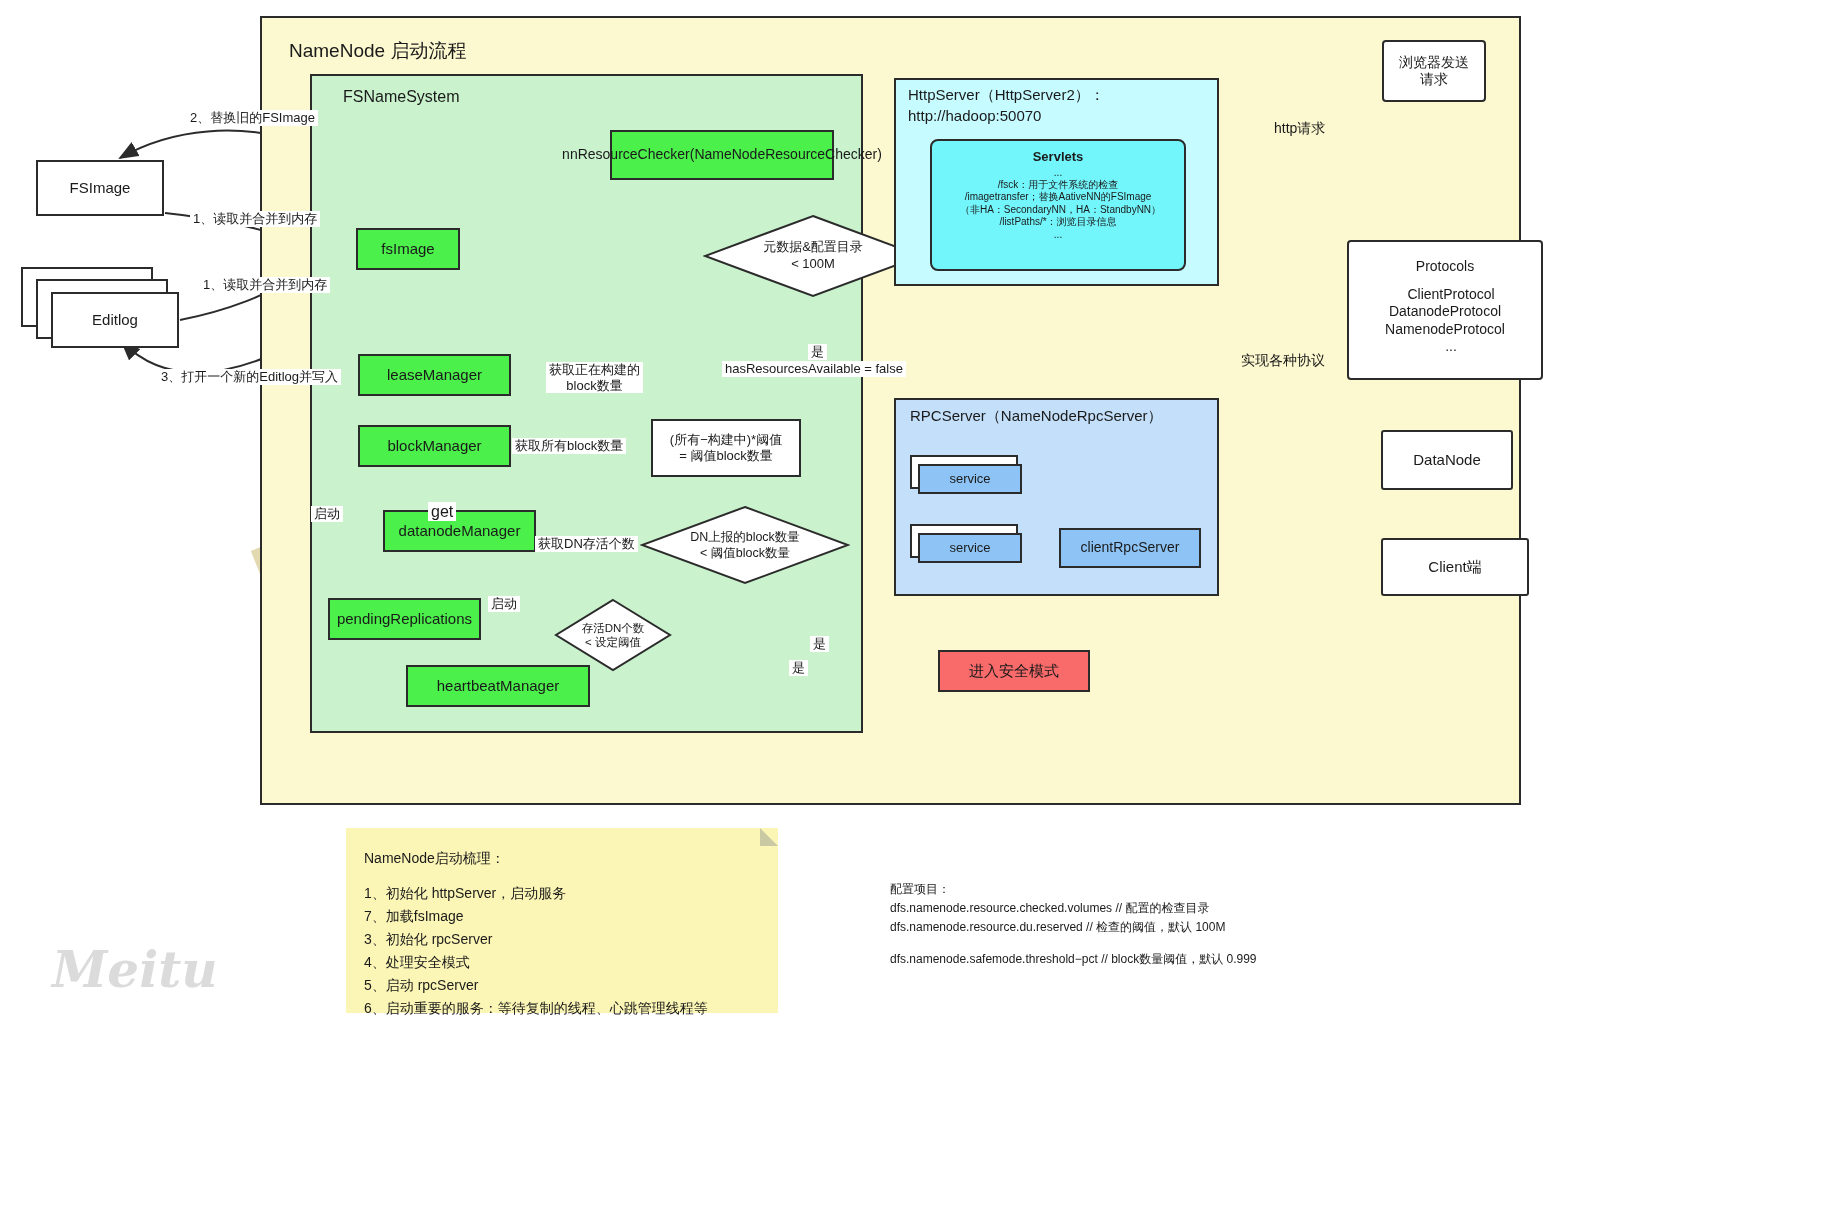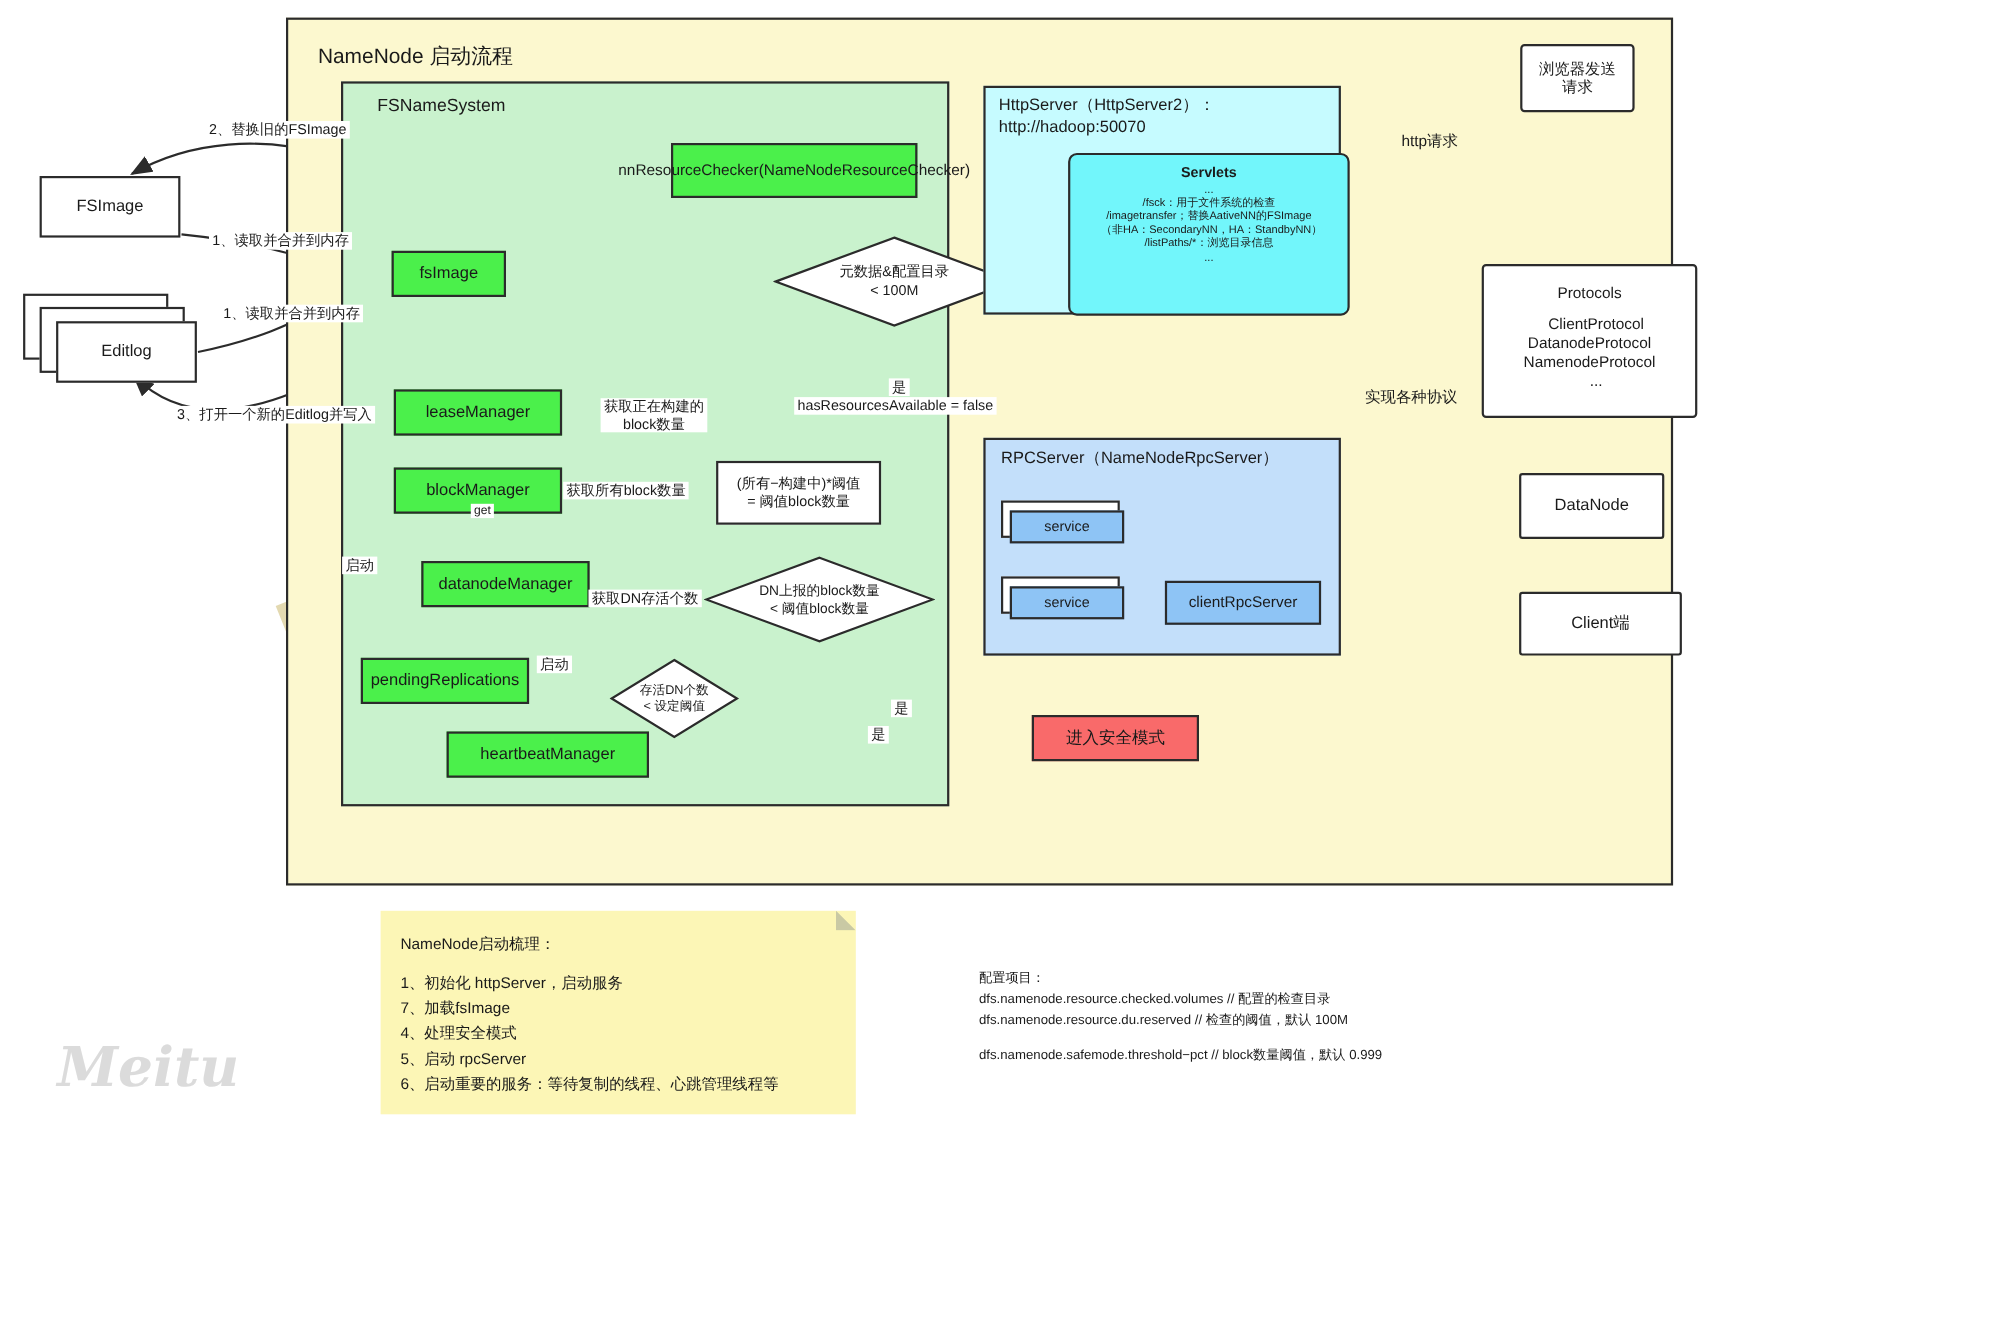--- a/index.html
+++ b/index.html
@@ -149,21 +149,21 @@
   <div class="abs" style="left:0;top:0;width:118px;height:74px;display:flex;flex-direction:column;align-items:center;justify-content:center;font-size:11.5px;line-height:1.25;">
     <span>存活DN个数</span>
     <span>&lt; 设定阈值</span>
   </div>
 </div>
 
 <div class="abs box cyan-wrap" style="left:894px;top:78px;width:325px;height:208px;display:block;"></div>
 <div class="ttl" style="left:908px;top:86px;font-size:15px;">HttpServer（HttpServer2）：</div>
 <div class="ttl" style="left:908px;top:107px;font-size:15px;">http://hadoop:50070</div>
 
-<div class="abs box cyan-inner" style="left:971px;top:139px;width:256px;height:148px;display:block;padding:8px 10px;">
+<div class="abs box cyan-inner" style="left:930px;top:139px;width:256px;height:132px;display:block;padding:8px 10px;">
   <div style="font-size:13px;font-weight:bold;margin-bottom:2px;">Servlets</div>
   <div style="font-size:10px;line-height:1.15;">...</div>
   <div style="font-size:10px;line-height:1.25;">/fsck：用于文件系统的检查</div>
   <div style="font-size:10px;line-height:1.25;">/imagetransfer；替换AativeNN的FSImage</div>
   <div style="font-size:10px;line-height:1.25;padding-left:5px;">（非HA：SecondaryNN，HA：StandbyNN）</div>
   <div style="font-size:10px;line-height:1.25;">/listPaths/*：浏览目录信息</div>
   <div style="font-size:10px;line-height:1.15;">...</div>
 </div>
 
 <div class="abs box blue-wrap" style="left:894px;top:398px;width:325px;height:198px;display:block;"></div>
@@ -222,36 +222,37 @@
 <div class="lbl-free" style="left:190px;top:211px;font-size:13px;">1、读取并合并到内存</div>
 <div class="lbl-free" style="left:200px;top:277px;font-size:13px;">1、读取并合并到内存</div>
 <div class="lbl-free" style="left:158px;top:369px;font-size:13px;">3、打开一个新的Editlog并写入</div>
 
 <div class="lbl-free" style="left:546px;top:362px;font-size:13px;">
   <div>获取正在构建的</div>
   <div>block数量</div>
 </div>
 <div class="lbl-free" style="left:512px;top:438px;font-size:13px;">获取所有block数量</div>
 <div class="lbl-free" style="left:535px;top:536px;font-size:13px;">获取DN存活个数</div>
-<div class="lbl-free" style="left:428px;top:458px;font-size:11px;">get</div>
+<div class="lbl-free" style="left:428px;top:502px;font-size:16px;">get</div>
 <div class="lbl-free" style="left:311px;top:506px;font-size:13px;">启动</div>
 <div class="lbl-free" style="left:488px;top:596px;font-size:13px;">启动</div>
 
 <div class="lbl-free" style="left:808px;top:344px;font-size:13px;">是</div>
 <div class="lbl-free" style="left:722px;top:361px;font-size:13px;">hasResourcesAvailable = false</div>
 <div class="lbl-free" style="left:810px;top:636px;font-size:13px;">是</div>
 <div class="lbl-free" style="left:789px;top:660px;font-size:13px;">是</div>
 
 <div class="lbl-free" style="left:1271px;top:120px;font-size:14px;background:transparent;">http请求</div>
 <div class="lbl-free" style="left:1238px;top:352px;font-size:14px;background:transparent;">实现各种协议</div>
 
 <div class="abs note-yellow" style="left:346px;top:828px;width:432px;height:185px;padding:22px 18px;">
   <div style="font-size:14px;margin-bottom:14px;">NameNode启动梳理：</div>
   <div style="font-size:14px;line-height:1.65;">1、初始化 httpServer，启动服务</div>
   <div style="font-size:14px;line-height:1.65;">7、加载fsImage</div>
+  <div style="font-size:14px;line-height:1.65;">3、初始化 rpcServer</div>
   <div style="font-size:14px;line-height:1.65;">4、处理安全模式</div>
   <div style="font-size:14px;line-height:1.65;">5、启动 rpcServer</div>
   <div style="font-size:14px;line-height:1.65;">6、启动重要的服务：等待复制的线程、心跳管理线程等</div>
 </div>
 
 <div class="abs" style="left:760px;top:828px;width:18px;height:18px;background:#c9c9a4;clip-path:polygon(0 0,100% 100%,0 100%);"></div>
 
 <div class="abs" style="left:890px;top:880px;width:460px;height:90px;">
   <div style="font-size:12px;line-height:1.6;">配置项目：</div>
   <div style="font-size:12px;line-height:1.6;">dfs.namenode.resource.checked.volumes // 配置的检查目录</div>

